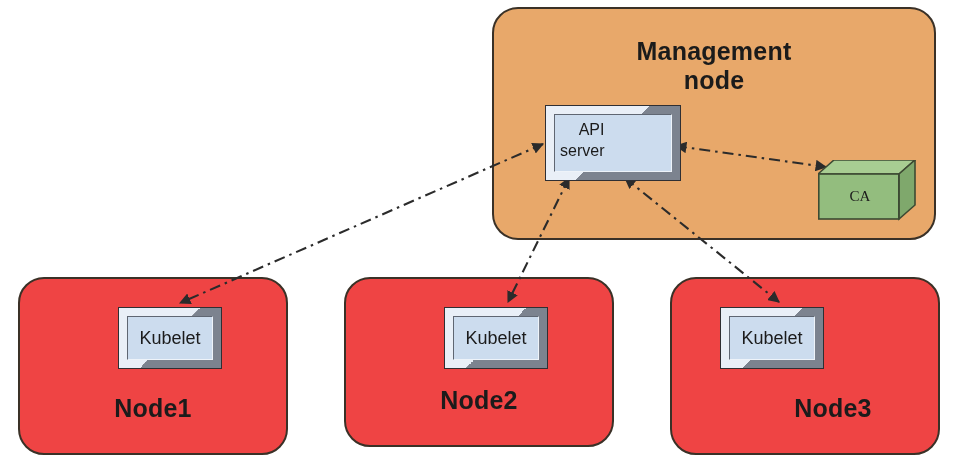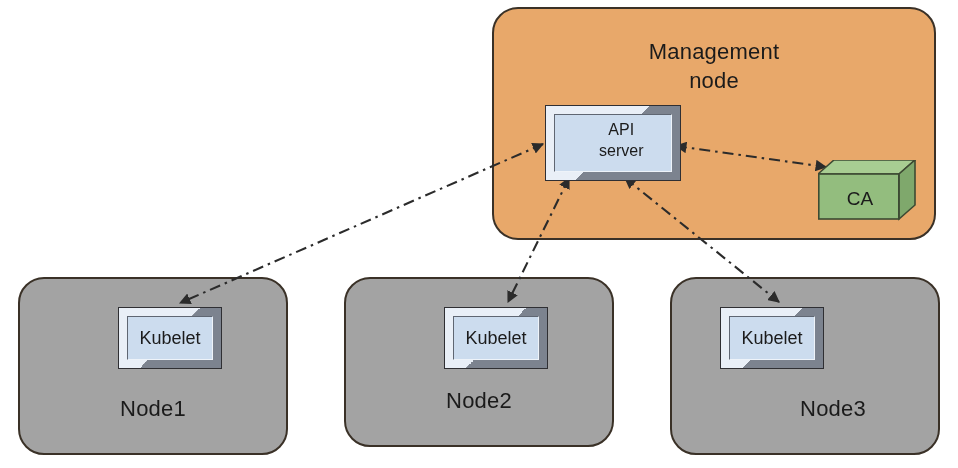--- a/index.html
+++ b/index.html
@@ -32,30 +32,30 @@
     position: absolute;
     box-sizing: border-box;
     border: 2px solid #3a3127;
     border-radius: 26px;
     z-index: 2;
   }
   .mgmt-box {
     background: #e8a86a;
   }
   .node-box {
-    background: #a3a3a3;
+    background: #ef4444;
   }
   .container-title {
     position: absolute;
     width: 100%;
     text-align: center;
     color: #1b1b1b;
-    font-size: 22px;
+    font-size: 25px;
     line-height: 29px;
-    font-weight: 400;
+    font-weight: 700;
     letter-spacing: 0.2px;
     z-index: 3;
   }
   .mgmt-title {
     top: 28px;
   }
   .node-title {
     bottom: 30px;
   }
 
@@ -98,48 +98,48 @@
     position: absolute;
     left: 0;
     width: 100%;
     text-align: center;
     color: #1b1b1b;
     z-index: 2;
   }
   .api-label {
     left: 14px;
     width: auto;
-    text-align: center;
+    text-align: right;
     top: 13px;
     font-size: 16px;
     line-height: 21px;
-    margin-left: 39px;
   }
   .kubelet-label {
     top: 50%;
     transform: translateY(-50%);
     font-size: 18px;
     line-height: 18px;
   }
 
   
   .ca-box {
     position: absolute;
     z-index: 6;
   }
   .ca-label {
     position: absolute;
     left: 0;
     top: 26px;
     width: 74px;
     text-align: center;
     color: #1b1b1b;
-    font-size: 19px;
+    font-size: 15px;
     z-index: 3;
     pointer-events: none;
+    font-family: Liberation Serif, serif;
   }
 </style>
 </head>
 <body>
 
 <div id="canvas">
 
   <div class="container-box mgmt-box" style="left:492px; top:7px; width:444px; height:233px;">
     <div class="container-title mgmt-title">
       <div>Management</div>

